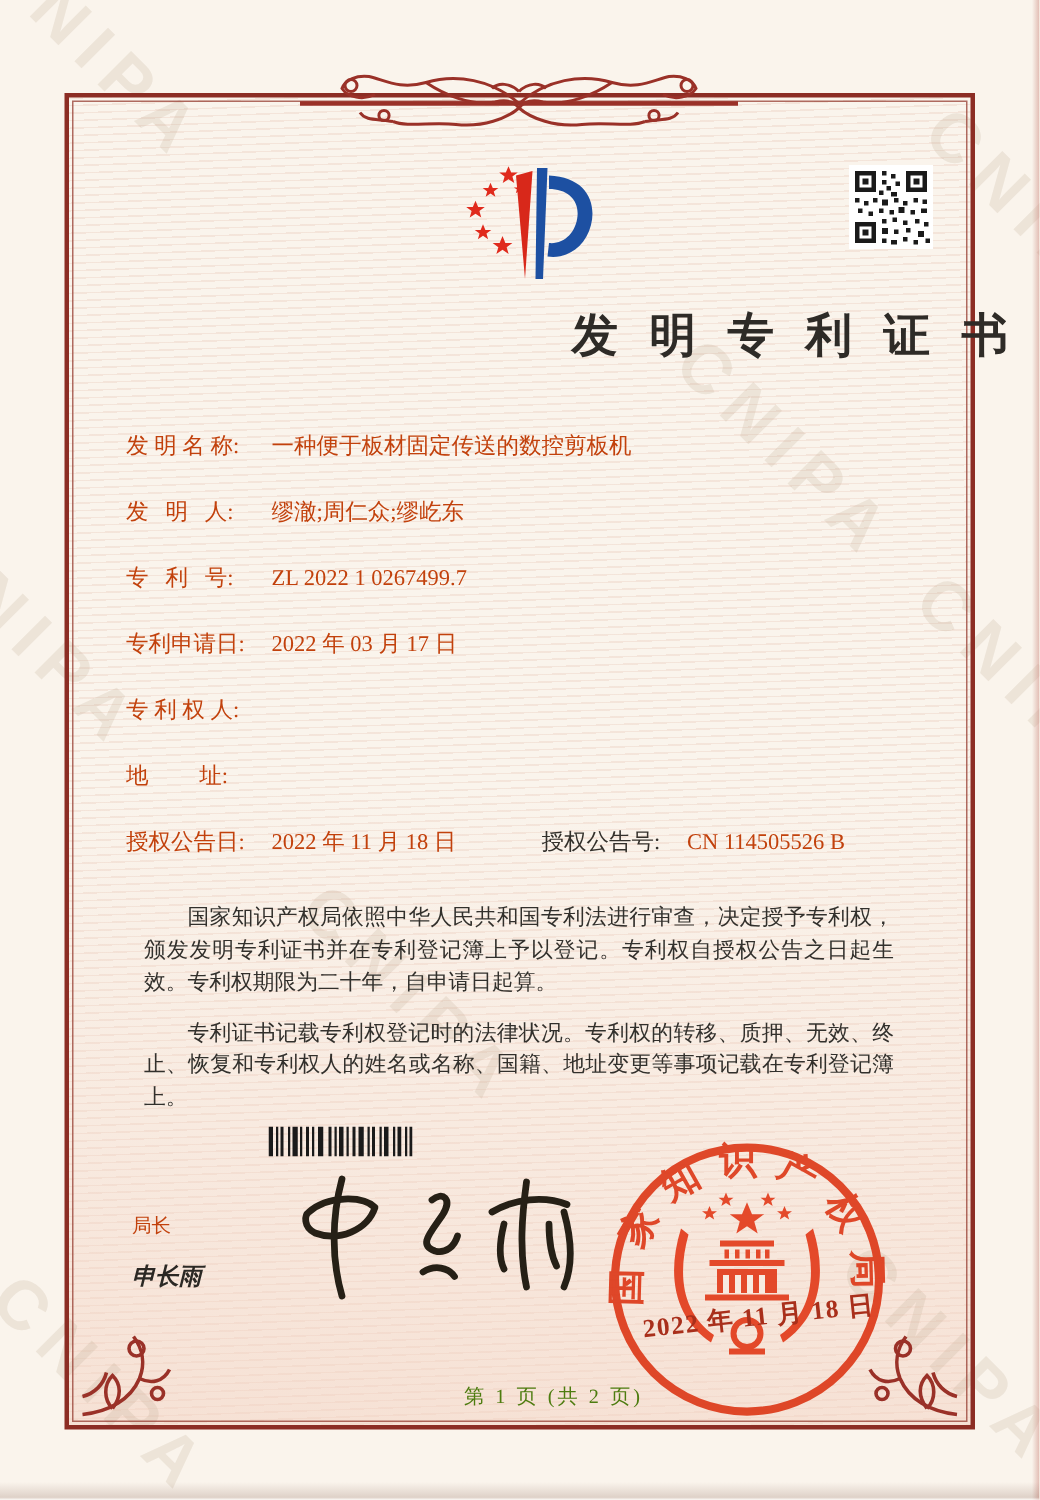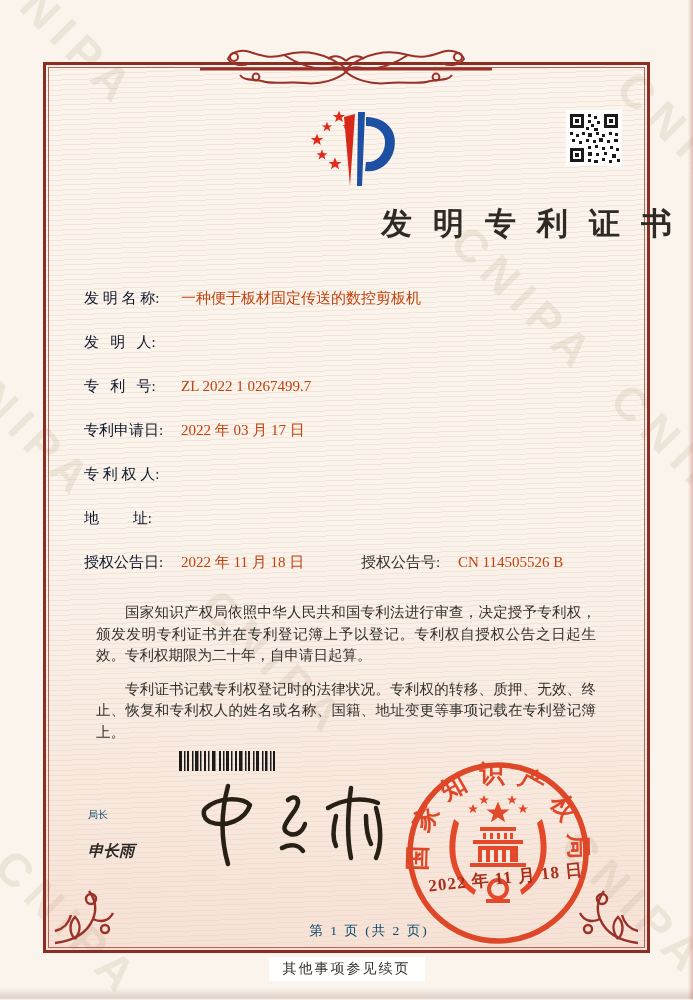--- a/index.html
+++ b/index.html
@@ -31,40 +31,40 @@
   .cert-no{position:absolute;left:83px;top:97px;font-size:15px;letter-spacing:3px;color:#3a362f;}
 
   .logo{position:absolute;left:292px;top:104px;}
   .qr{position:absolute;left:566px;top:110px;}
 
   .title{position:absolute;left:0;right:0;top:203px;text-align:right;font-size:31px;
      font-weight:700;letter-spacing:21px;text-indent:21px;color:#2e2b27;}
 
   .rows{position:absolute;left:84px;top:289px;width:528px;}
   .row{display:flex;align-items:baseline;font-size:15px;line-height:19px;margin-bottom:25px;}
-  .row .lbl{flex:0 0 97px;white-space:pre;color:#0f172a;}
+  .row .lbl{flex:0 0 97px;white-space:pre;color:#c2410c;}
   .row .val{flex:1;color:#c2410c;}
   .row .val2lbl{flex:0 0 97px;white-space:pre;font-family:Liberation Serif, serif;}
   .row .valfix{flex:0 0 180px;}
 
   .paras{position:absolute;left:84px;top:590px;width:524px;}
   .paras p{margin:12px;text-indent:2em;text-align:justify;font-size:14.5px;line-height:21.5px;color:#32302c;}
 
   .barcode{position:absolute;left:179px;top:751px;}
 
-  .officer-title{position:absolute;left:88px;top:808px;font-size:10px;color:#0c4a6e;}
+  .officer-title{position:absolute;left:88px;top:808px;font-size:13px;color:#c2410c;}
   .officer-name{position:absolute;left:88px;top:841px;font-size:15.5px;font-weight:600;color:#2b2824;font-style:italic;}
   .signature{position:absolute;left:182px;top:772px;}
 
   .seal{position:absolute;left:402px;top:757px;}
   .seal-date{position:absolute;left:428px;top:864px;width:200px;transform:rotate(-6deg);
      font-size:17px;font-weight:700;letter-spacing:1px;color:#a92f1b;z-index:4;}
 
   .page-indicator{position:absolute;left:0;right:0;top:922px;text-align:center;
-     font-size:13.5px;letter-spacing:2px;color:#0c4a6e;margin-left:45px;}
+     font-size:13.5px;letter-spacing:2px;color:#4d7c0f;margin-left:45px;}
 
   .footer-note{position:absolute;left:50%;top:957px;transform:translateX(-50%);
      background:rgba(255,255,255,0.95);padding:3px 14px;font-size:14px;letter-spacing:2px;
      color:#33302b;z-index:5;}
 
   .orn-top{position:absolute;left:200px;top:43px;z-index:3;}
   .corner-bl{position:absolute;left:47px;top:877px;z-index:3;}
   .corner-br{position:absolute;left:574px;top:877px;z-index:3;transform:scaleX(-1);}
 </style>
 </head>
@@ -175,20 +175,21 @@
 
     <div class="title">发明专利证书</div>
 
     <div class="rows">
       <div class="row">
         <span class="lbl">发 明 名 称:</span>
         <span class="val">一种便于板材固定传送的数控剪板机</span>
       </div>
       <div class="row">
         <span class="lbl">发   明   人:</span>
+        <span class="val">缪澈;周仁众;缪屹东</span>
       </div>
       <div class="row">
         <span class="lbl">专   利   号:</span>
         <span class="val">ZL 2022 1 0267499.7</span>
       </div>
       <div class="row">
         <span class="lbl">专利申请日:</span>
         <span class="val">2022 年 03 月 17 日</span>
       </div>
       <div class="row">
@@ -307,17 +308,16 @@
     <g stroke="#9a3128" fill="none" stroke-width="2.4">
       <path d="M8,66 C26,64 40,56 46,42 C50,32 48,22 42,14"></path>
       <path d="M46,42 C54,46 62,44 66,36"></path>
       <path d="M28,62 C34,54 34,46 28,40 C22,46 22,56 28,62"></path>
       <circle cx="44" cy="22" r="5"></circle>
       <circle cx="58" cy="52" r="4"></circle>
       <path d="M8,54 C16,52 22,46 24,38"></path>
     </g>
   </svg>
 
-  <div class="footer-note">其他事项参见续页</div>
 
   <div class="photo-edge-right"></div>
   <div class="photo-edge-bottom"></div>
 </div>
 
 </body></html>

